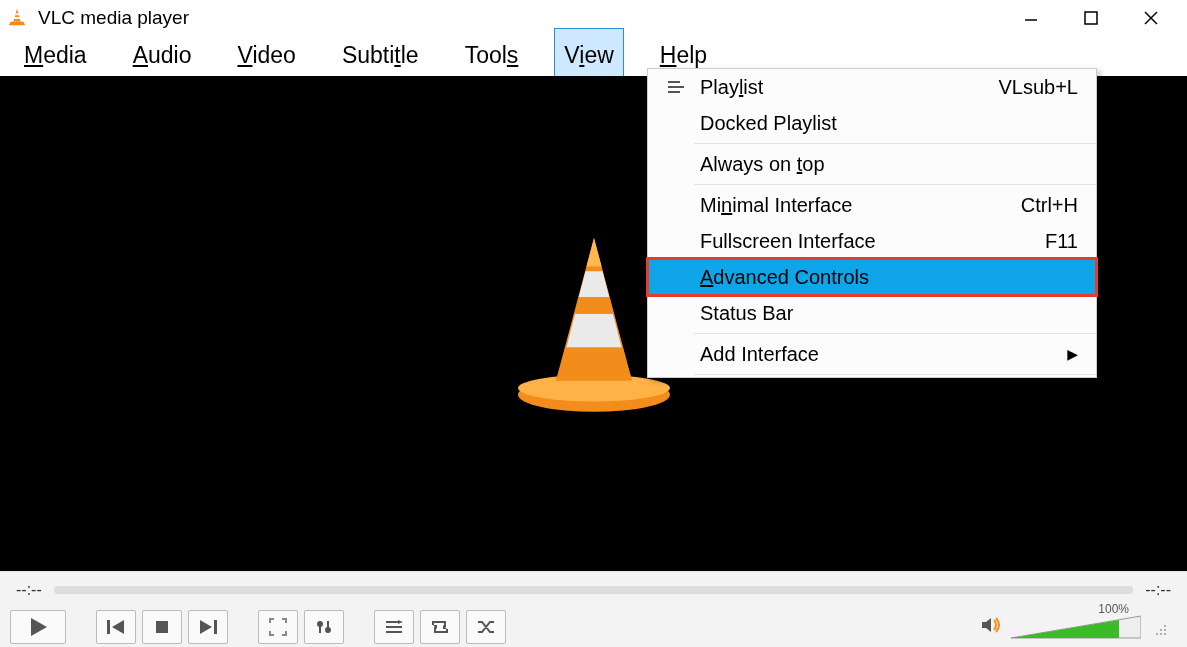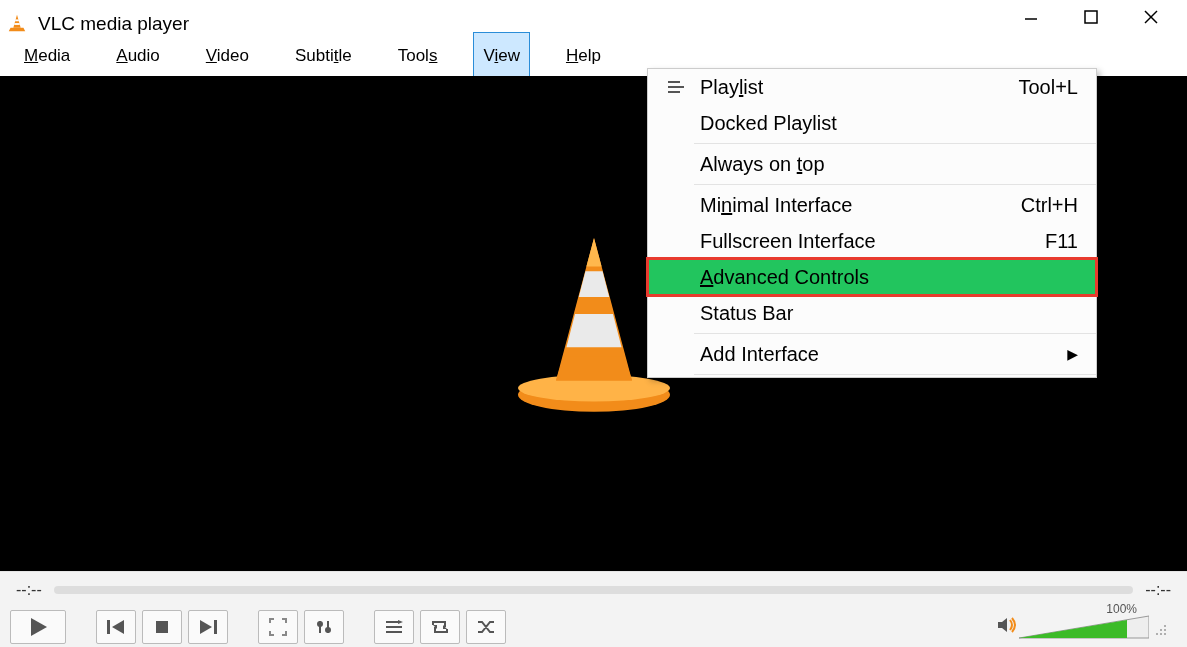--- a/index.html
+++ b/index.html
@@ -1,55 +1,55 @@
 <!DOCTYPE html>
 <html><head>
 <meta charset="utf-8">
 <style>
   * { box-sizing: border-box; margin: 0; padding: 0; font-family: "Segoe UI", Tahoma, sans-serif; }
   body { width: 1187px; height: 647px; background: #fff; position: relative; overflow: hidden; }
 
   
-  .titlebar { height: 36px; display: flex; align-items: flex-end; padding: 0 6px; border-bottom: 1px solid #fff; }
+  .titlebar { height: 36px; display: flex; align-items: center; padding: 0 6px; border-bottom: 1px solid #fff; }
   .titlebar .app-icon { width: 22px; height: 22px; margin-right: 10px; display:flex; align-items:center; justify-content:center;}
   .titlebar .title { font-size: 19px; color: #000; }
   .win-controls { margin-left: auto; display: flex; gap: 0; }
   .win-btn { width: 60px; height: 36px; display:flex; align-items:center; justify-content:center; font-size:14px; }
   .win-btn svg { pointer-events:none; }
 
   
-  .menubar { height: 40px; display: flex; align-items: center; padding: 0 14px; gap: 26px; font-size: 17px; border-bottom: 1px solid #fff; }
+  .menubar { height: 40px; display: flex; align-items: center; padding: 0 14px; gap: 26px; font-size: 23px; border-bottom: 1px solid #fff; }
   .menubar .menu-item { padding: 4px 10px; cursor: default; position: relative; }
   .menubar .menu-item.active { background: #cde8ff; border: 1px solid #2a8dd8; padding: 13px 9px; }
   .ul-m { text-decoration: underline; }
 
   
   .video-area { position: relative; background: #000; width: 100%; height: 495px; display:flex; align-items:center; justify-content:center; }
   .cone { width: 190px; height: 195px; }
 
   
   .dropdown { position: absolute; top: 68px; left: 647px; width: 450px; background: #fcfcfc; border: 1px solid #ccc; box-shadow: 3px 3px 6px rgba(0,0,0,.25); z-index: 10; font-size: 20px; }
   .dropdown .dd-row { display:flex; align-items:center; height: 36px; padding: 0 18px 0 10px; position: relative; }
   .dropdown .dd-icon { width: 36px; display:flex; align-items:center; justify-content:center; }
   .dropdown .dd-label { flex: 1; padding-left: 6px; }
   .dropdown .dd-accel { color: #000; margin-left: auto; }
   .dropdown .dd-sep { height: 1px; background: #e3e3e3; margin: 2px 0 2px 46px; }
   .dropdown .dd-submenu-arrow { font-size: 14px; margin-left:auto; }
-  .dropdown .dd-row.highlight { background: #22c55e; outline: 3px solid #e83b2e; outline-offset: -1px; }
+  .dropdown .dd-row.highlight { background: #0ea5e9; outline: 3px solid #e83b2e; outline-offset: -1px; }
 
   
   .seekbar { height: 36px; display:flex; align-items:center; padding: 0 16px; gap: 12px; background:#f3f3f3; border-top:1px solid #e5e5e5;}
   .time { font-size: 16px; color:#333; }
   .track { flex:1; height:8px; background:#ddd; border-radius:4px; }
 
   .controls { height: 40px; display:flex; align-items:center; padding: 0 10px; gap: 6px; background:#f3f3f3; }
   .ctrl-btn { width:40px; height:34px; border:1px solid #bbb; background:#fafafa; display:flex; align-items:center; justify-content:center; border-radius:2px; }
   .ctrl-btn.play { width: 56px; }
   .ctrl-gap { width: 18px; }
-  .vol-area { margin-left:auto; display:flex; align-items:center; padding-right:10px;}
+  .vol-area { margin-left:auto; display:flex; align-items:center; gap:8px; padding-right:10px;}
   .vol-tri { width:130px; height:26px; position:relative; }
   .vol-label { position:absolute; top:-12px; right:12px; font-size:12px; color:#555;}
   .resize-grip { width:14px; height:14px; margin-left:4px; align-self:flex-end; margin-bottom:4px;}
 </style>
 </head>
 <body>
 
 <div class="titlebar">
   <span class="app-icon">
     <svg viewBox="0 0 24 24" width="22" height="22">
@@ -105,21 +105,21 @@
 <div class="dropdown">
   <div class="dd-row">
     <span class="dd-icon">
       <svg width="18" height="14">
           <line x1="1" y1="2" x2="13" y2="2" stroke="#555" stroke-width="2"></line>
           <line x1="1" y1="7" x2="17" y2="7" stroke="#555" stroke-width="2"></line>
           <line x1="1" y1="12" x2="13" y2="12" stroke="#555" stroke-width="2"></line>
         </svg>
     </span>
     <span class="dd-label">Play<span class="ul-m">l</span>ist</span>
-    <span class="dd-accel">Tool+L</span>
+    <span class="dd-accel">VLsub+L</span>
   </div>
   <div class="dd-row">
     <span class="dd-icon"></span>
     <span class="dd-label">Docked Playlist</span>
   </div>
   <div class="dd-sep"></div>
   <div class="dd-row">
     <span class="dd-icon"></span>
     <span class="dd-label">Always on <span class="ul-m">t</span>op</span>
   </div>

